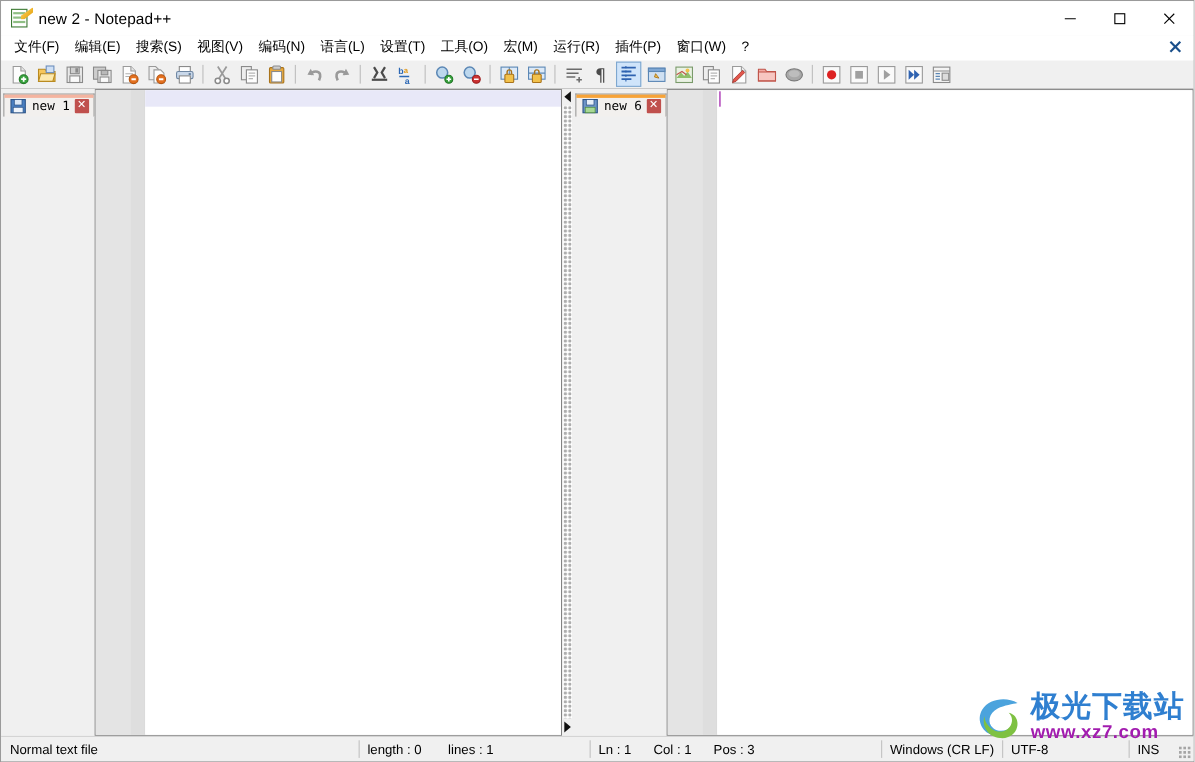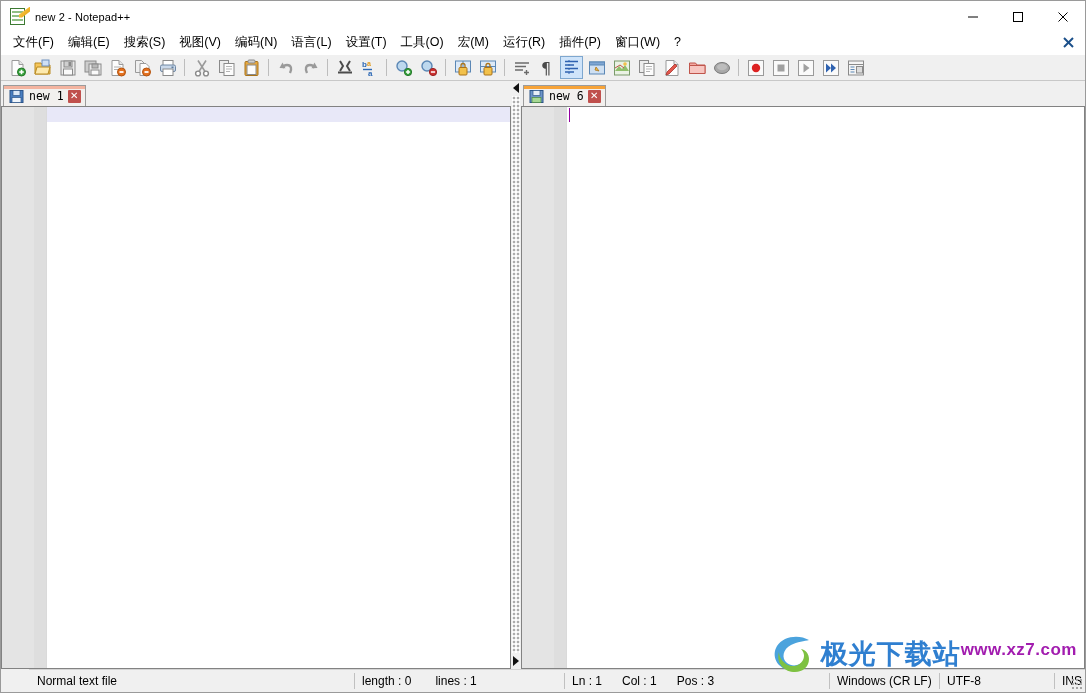--- a/index.html
+++ b/index.html
@@ -17,21 +17,21 @@
 
   
   .titlebar{height:31px;min-height:31px;background:#ffffff;display:flex;align-items:center;position:relative;}
   .title-icon{width:20px;height:20px;margin-left:8px;margin-right:6px;position:relative;flex:0 0 auto;}
   .ti-pad{position:absolute;left:1px;top:1px;width:15px;height:17px;background:#ffffff;border:1.5px solid #3c7a32;box-sizing:border-box;}
   .ti-pad:after{content:"";position:absolute;left:1px;top:2px;width:11px;height:2px;background:#8fbf84;
                 box-shadow:0 4px 0 #8fbf84,0 8px 0 #8fbf84;}
   .ti-pencil{position:absolute;right:-1px;top:0px;width:11px;height:11px;
              background:linear-gradient(135deg,#f7d774 0%,#f0b429 55%,#d69a10 100%);
              transform:rotate(0deg);clip-path:polygon(100% 0,100% 45%,28% 100%,0 100%,0 72%);}
-  .title-text{font-size:11px;color:#000;letter-spacing:.1px;}
+  .title-text{font-size:14px;color:#000;letter-spacing:.1px;}
   .wincontrols{position:absolute;right:0;top:0;height:31px;display:flex;}
   .wc{width:45px;height:31px;display:flex;align-items:center;justify-content:center;cursor:default;}
   .wc svg{display:block;}
 
   
   .menubar{height:23px;min-height:23px;background:#ffffff;display:flex;position:relative;}
   .menu-item{padding:2px 7px 3px 7px;font-size:12.5px;color:#000;white-space:nowrap;line-height:16px;}
   .menu-item.first{margin-left:5px;}
   .menu-close-doc{position:absolute;right:8px;top:2px;width:17px;height:17px;
                   display:flex;align-items:center;justify-content:center;font-weight:bold;font-size:13px;}
@@ -39,21 +39,21 @@
   
   .toolbar{height:25px;min-height:25px;background:#f0f0f0;display:flex;align-items:center;
            border-bottom:1px solid #c8c8c8;padding-left:4px;}
   .tb{width:23px;height:23px;margin:0 1px;display:flex;align-items:center;justify-content:center;position:relative;box-sizing:border-box;}
   .tb.active{background:#cfe4fa;border:1px solid #7ea7cf;}
   .tbsep{width:1px;height:17px;background:#bdbdbd;margin:0 4px;}
   .tb svg{display:block;}
 
   
   .main{flex:1;display:flex;min-height:0;background:#f0f0f0;}
-  .pane{display:flex;flex-direction:column;min-width:0;position:relative;}
+  .pane{display:flex;flex-direction:row;min-width:0;position:relative;}
   .pane-left{width:510px;flex:0 0 510px;}
   .pane-right{flex:1;}
 
   .tabbar{height:25px;min-height:25px;background:#f0f0f0;display:flex;align-items:flex-end;position:relative;}
   .tab{height:21px;display:flex;align-items:center;padding:0 4px 0 5px;background:#f2f0ee;
        border:1px solid #9b9b9b;border-bottom:none;box-sizing:border-box;position:relative;margin-left:2px;}
   .tab .topbar{position:absolute;left:0;right:0;top:0;height:3px;}
   .tab-icon{width:15px;height:15px;margin-right:5px;position:relative;flex:0 0 auto;}
   .tab-label{font-family:"DejaVu Sans Mono","Liberation Mono",monospace;font-size:11.5px;color:#000;white-space:nowrap;letter-spacing:0px;}
   .tab-close{width:13px;height:13px;margin-left:4px;display:flex;align-items:center;justify-content:center;
@@ -75,37 +75,37 @@
   .split-arrow-up{width:0;height:0;border-top:5px solid transparent;border-bottom:5px solid transparent;
                   border-right:6px solid #111;margin-top:2px;}
   .split-arrow-dn{width:0;height:0;border-top:5px solid transparent;border-bottom:5px solid transparent;
                   border-left:6px solid #111;margin-bottom:3px;}
   .split-grip{flex:1;width:8px;margin:3px 0;
     background-image:radial-gradient(#adadad 40%,transparent 41%),radial-gradient(#ffffff 40%,transparent 41%);
     background-size:4px 4px,4px 4px;background-position:0 0,2px 2px;}
 
   
   .statusbar{height:22px;min-height:22px;background:#f0f0f0;display:flex;align-items:center;
-             border-top:1px solid #d4d4d4;position:relative;font-size:12px;color:#000;margin-left:28px;}
+             border-top:1px solid #d4d4d4;position:relative;font-size:12px;color:#000;}
   .sb{height:22px;display:flex;align-items:center;padding-left:8px;box-sizing:border-box;position:relative;white-space:nowrap;}
   .sb:not(:first-child):before{content:"";position:absolute;left:0;top:3px;bottom:3px;width:1px;background:#c0c0c0;}
   .sb-doc{width:325px;flex:0 0 325px;}
   .sb-len{width:210px;flex:0 0 210px;display:flex;gap:24px;}
   .sb-pos{width:265px;flex:0 0 265px;display:flex;gap:20px;}
   .sb-eol{width:110px;flex:0 0 110px;}
   .sb-enc{width:115px;flex:0 0 115px;text-align:right;}
   .sb-ins{flex:1;}
   .sb-grip{position:absolute;right:2px;bottom:2px;width:12px;height:12px;
     background-image:radial-gradient(#a5a5a5 40%,transparent 41%);background-size:4px 4px;}
 
   
   .watermark{position:absolute;right:8px;bottom:18px;pointer-events:none;user-select:none;
              display:flex;align-items:center;gap:4px;}
   .wm-logo{width:48px;height:42px;position:relative;flex:0 0 auto;}
-  .wm-texts{display:flex;flex-direction:row;line-height:1;}
+  .wm-texts{display:flex;flex-direction:column;line-height:1;}
   .wm-cn{font-size:27px;font-weight:bold;color:#2f7fd0;letter-spacing:1px;
          font-family:"DejaVu Sans","Liberation Sans",sans-serif;}
   .wm-url{font-size:17px;font-weight:bold;color:#a21caf;letter-spacing:.5px;margin-top:1px;
           font-family:"Liberation Sans",sans-serif;}
 </style>
 </head>
 <body>
 
 <div id="app">
 

